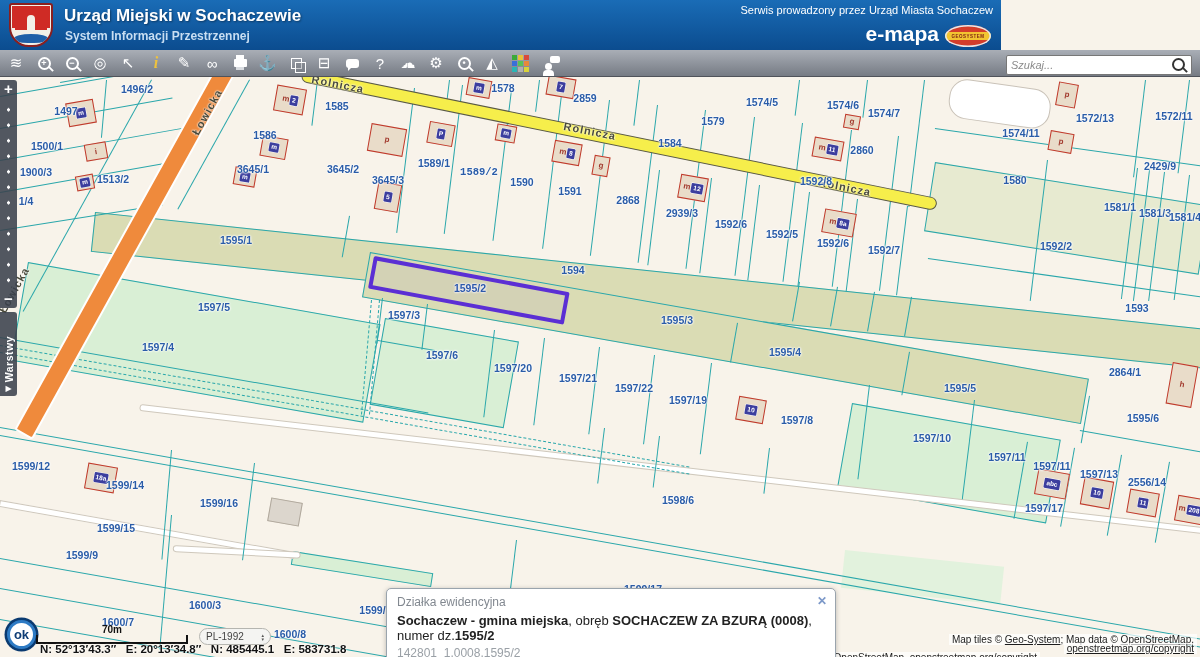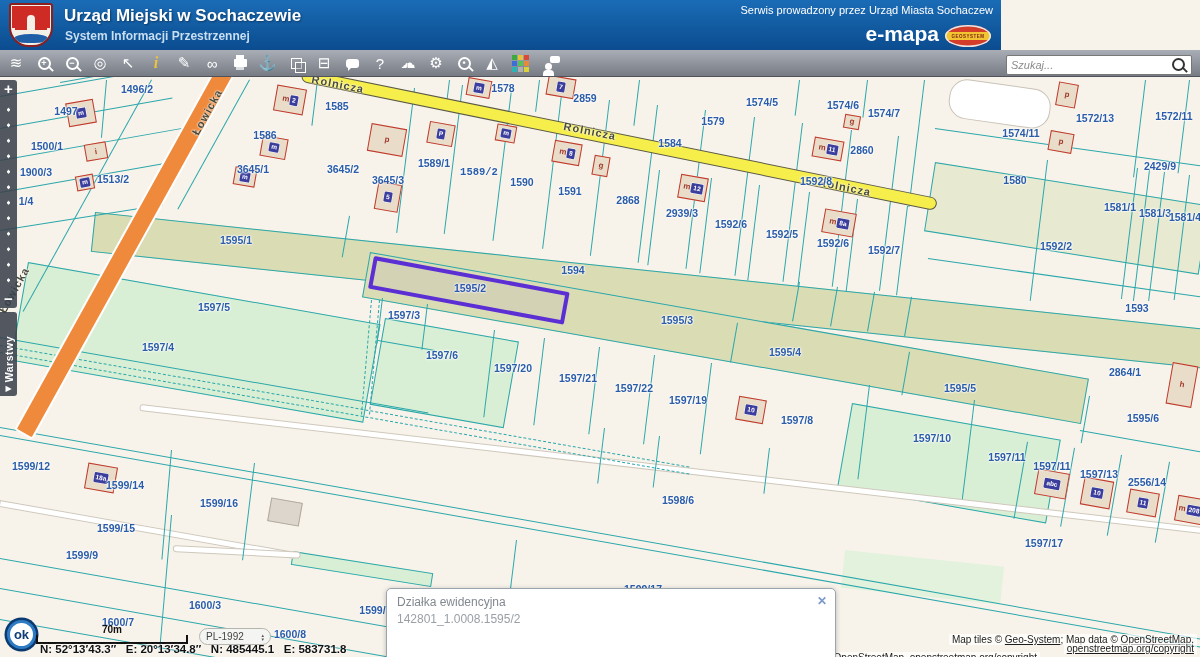--- a/index.html
+++ b/index.html
@@ -376,21 +376,21 @@
     <div class="plab" style="left: 513px; top: 368px;">1597/20</div>
     <div class="plab" style="left: 578px; top: 378px;">1597/21</div>
     <div class="plab" style="left: 634px; top: 388px;">1597/22</div>
     <div class="plab" style="left: 688px; top: 400px; text-align: right;">1597/19</div>
     <div class="plab" style="left: 797px; top: 420px;">1597/8</div>
     <div class="plab" style="left: 932px; top: 438px;">1597/10</div>
     <div class="plab" style="left: 1007px; top: 457px;">1597/11</div>
     <div class="plab" style="left: 1052px; top: 466px;">1597/11</div>
     <div class="plab" style="left: 1099px; top: 474px;">1597/13</div>
     <div class="plab" style="left: 1147px; top: 482px;">2556/14</div>
-    <div class="plab" style="left: 1044px; top: 543px;">1597/17</div>
+    <div class="plab" style="left: 1044px; top: 508px;">1597/17</div>
     <div class="plab" style="left: 1125px; top: 372px;">2864/1</div>
     <div class="plab" style="left: 1143px; top: 418px;">1595/6</div>
     <div class="plab" style="left: 678px; top: 500px;">1598/6</div>
     <div class="plab" style="left: 31px; top: 466px;">1599/12</div>
     <div class="plab" style="left: 125px; top: 485px;">1599/14</div>
     <div class="plab" style="left: 219px; top: 503px;">1599/16</div>
     <div class="plab" style="left: 116px; top: 528px;">1599/15</div>
     <div class="plab" style="left: 82px; top: 555px;">1599/9</div>
     <div class="plab" style="left: 643px; top: 589px;">1599/17</div>
     <div class="plab" style="left: 378px; top: 610px;">1599/11</div>
@@ -483,20 +483,23 @@
   <span class="zbtn">−</span>
 </div>
 <div id="layers-tab">
   <span class="vtext">Warstwy</span>
   <span class="arr">▶</span>
 </div>
 
 <div id="info-panel">
   <div class="ptitle">Działka ewidencyjna</div>
   <div class="pclose">✕</div>
+  <div class="pline">
+    <b>Sochaczew - gmina miejska</b><span>, obręb </span><b>SOCHACZEW ZA BZURĄ (0008)</b><span>, numer dz.</span><b>1595/2</b>
+  </div>
   <div class="pcode">142801_1.0008.1595/2</div>
 
 </div>
 
 <div id="ok-btn">ok</div>
 <div id="scalebar">
   <div class="slab">70m</div>
   <div class="sbar"></div>
 </div>
 <div id="coords">N: 52°13′43.3″   E: 20°13′34.8″   N: 485445.1   E: 583731.8</div>

